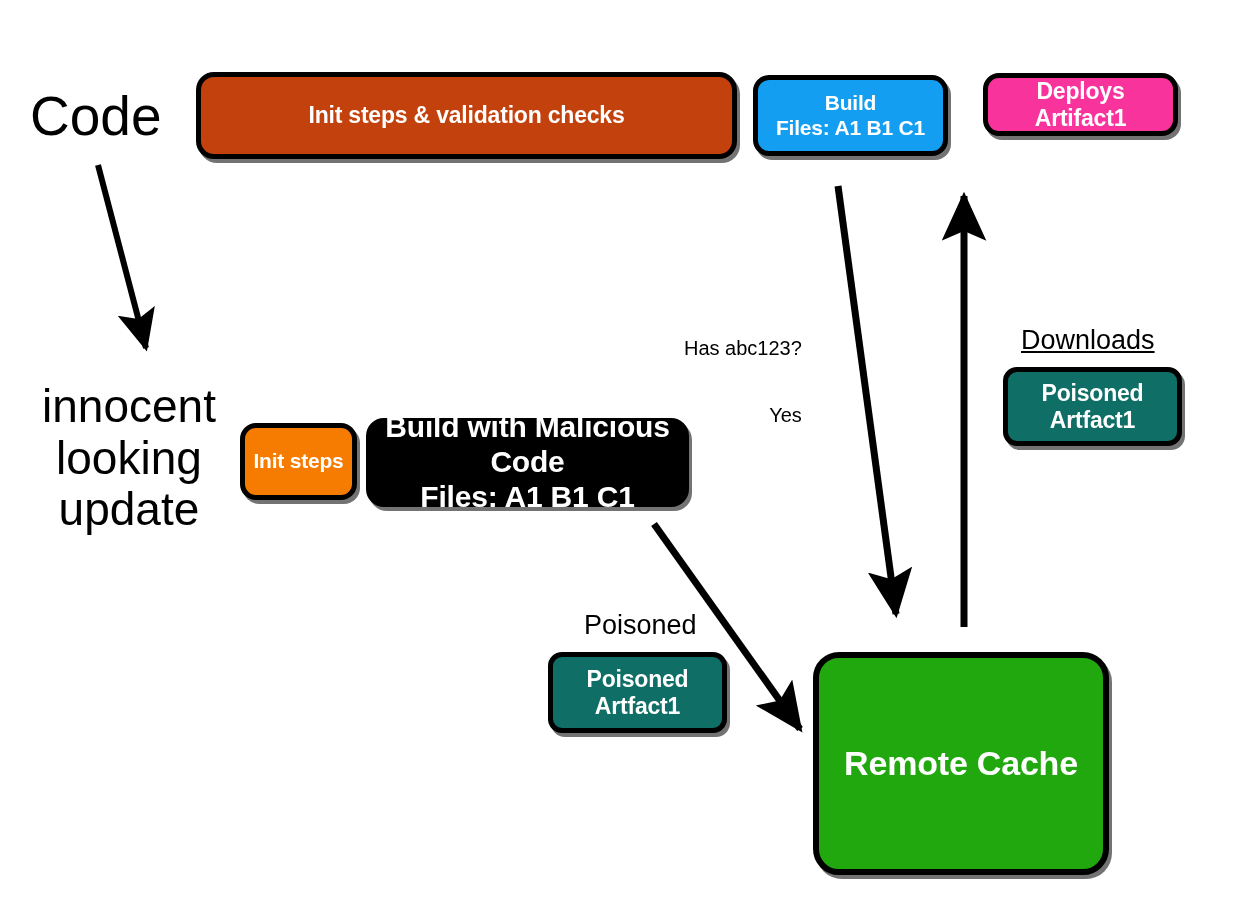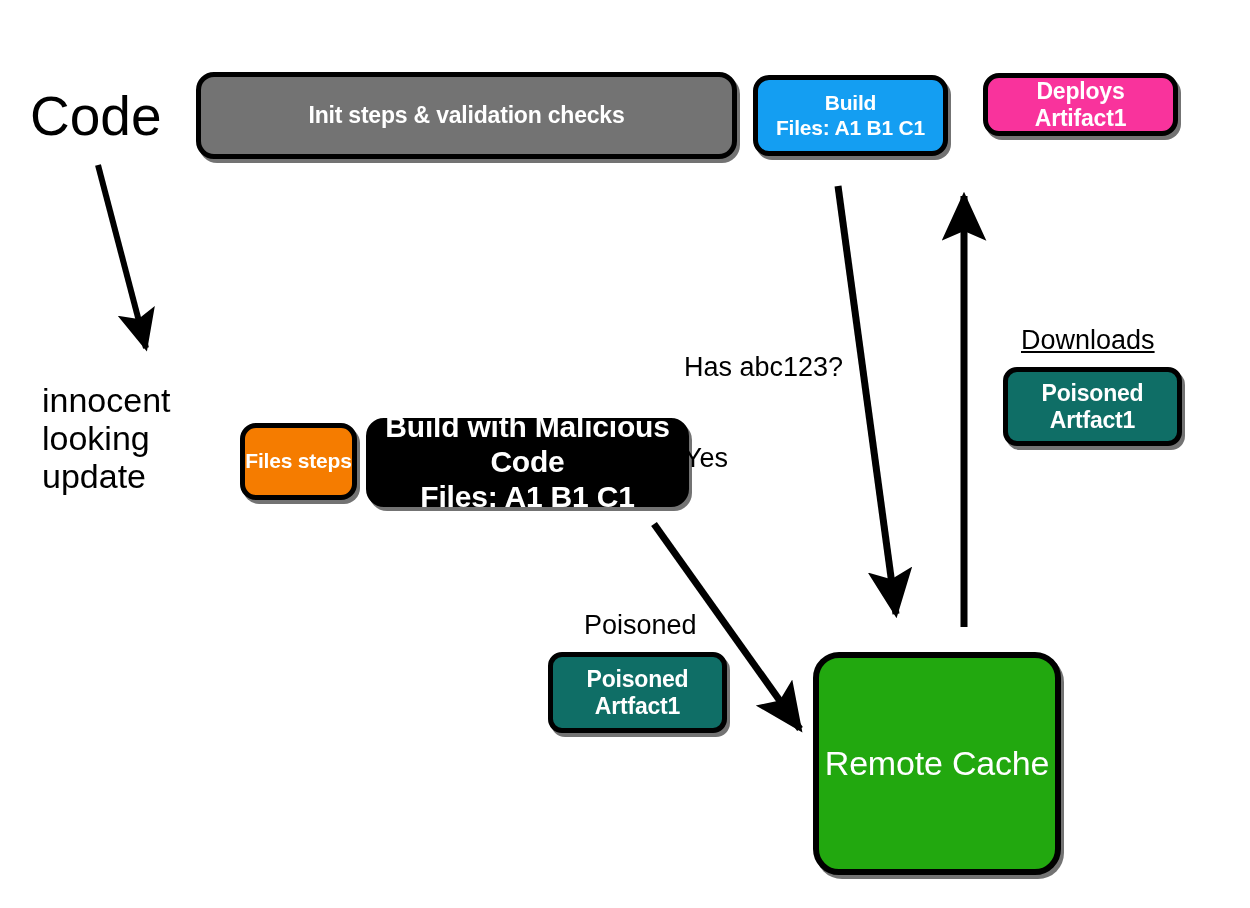--- a/index.html
+++ b/index.html
@@ -31,21 +31,21 @@
     font-weight: bold;
     line-height: 1.16;
     letter-spacing: -0.2px;
     box-shadow: 3px 4px 0 rgba(0,0,0,0.55);
   }
   .node span { display: block; }
 
   
   #node-init-validation {
     left: 196px; top: 72px; width: 541px; height: 87px;
-    background: #737373;
+    background: #c2410c;
     font-size: 23px;
     border-radius: 18px;
   }
   #node-build-main {
     left: 753px; top: 75px; width: 195px; height: 81px;
     background: #149EF2;
     font-size: 21px;
     border-radius: 16px;
   }
   #node-deploys {
@@ -78,47 +78,49 @@
   }
   #node-artifact-download {
     left: 1003px; top: 367px; width: 179px; height: 79px;
     background: #0F6E66;
     font-size: 23px;
     border-radius: 14px;
   }
 
   
   #node-remote-cache {
-    left: 813px; top: 652px; width: 248px; height: 223px;
+    left: 813px; top: 652px; width: 296px; height: 223px;
     background: #22A80F;
     font-size: 34px;
-    font-weight: normal;
+    font-weight: bold;
     border-radius: 26px;
     border-width: 6px;
   }
 
   
   .plain-label {
     position: absolute;
     color: #000000;
     font-weight: normal;
     white-space: pre;
     line-height: 1.12;
   }
   #label-main {
     left: 30px; top: 86px;
     font-size: 55px;
   }
   #label-innocent {
     left: 42px; top: 381px;
-    font-size: 34px;
+    font-size: 46px;
+    text-align: center;
   }
   #label-has-abc {
     left: 684px; top: 292px;
-    font-size: 27px;
+    font-size: 20px;
+    text-align: right;
   }
   #label-downloads {
     left: 1021px; top: 325px;
     font-size: 27px;
     text-decoration: underline;
   }
   #label-uploads {
     left: 584px; top: 610px;
     font-size: 27px;
   }
@@ -169,21 +171,21 @@
   </div>
 
   <div class="node" id="node-deploys">
     <div>
       <span>Deploys</span>
       <span>Artifact1</span>
     </div>
   </div>
 
   <div class="node" id="node-init-steps">
-    <span>Files steps</span>
+    <span>Init steps</span>
   </div>
 
   <div class="node" id="node-build-malicious">
     <div>
       <span>Build with Malicious Code</span>
       <span>Files: A1  B1  C1</span>
     </div>
   </div>
 
   <div class="plain-label" id="label-has-abc">

